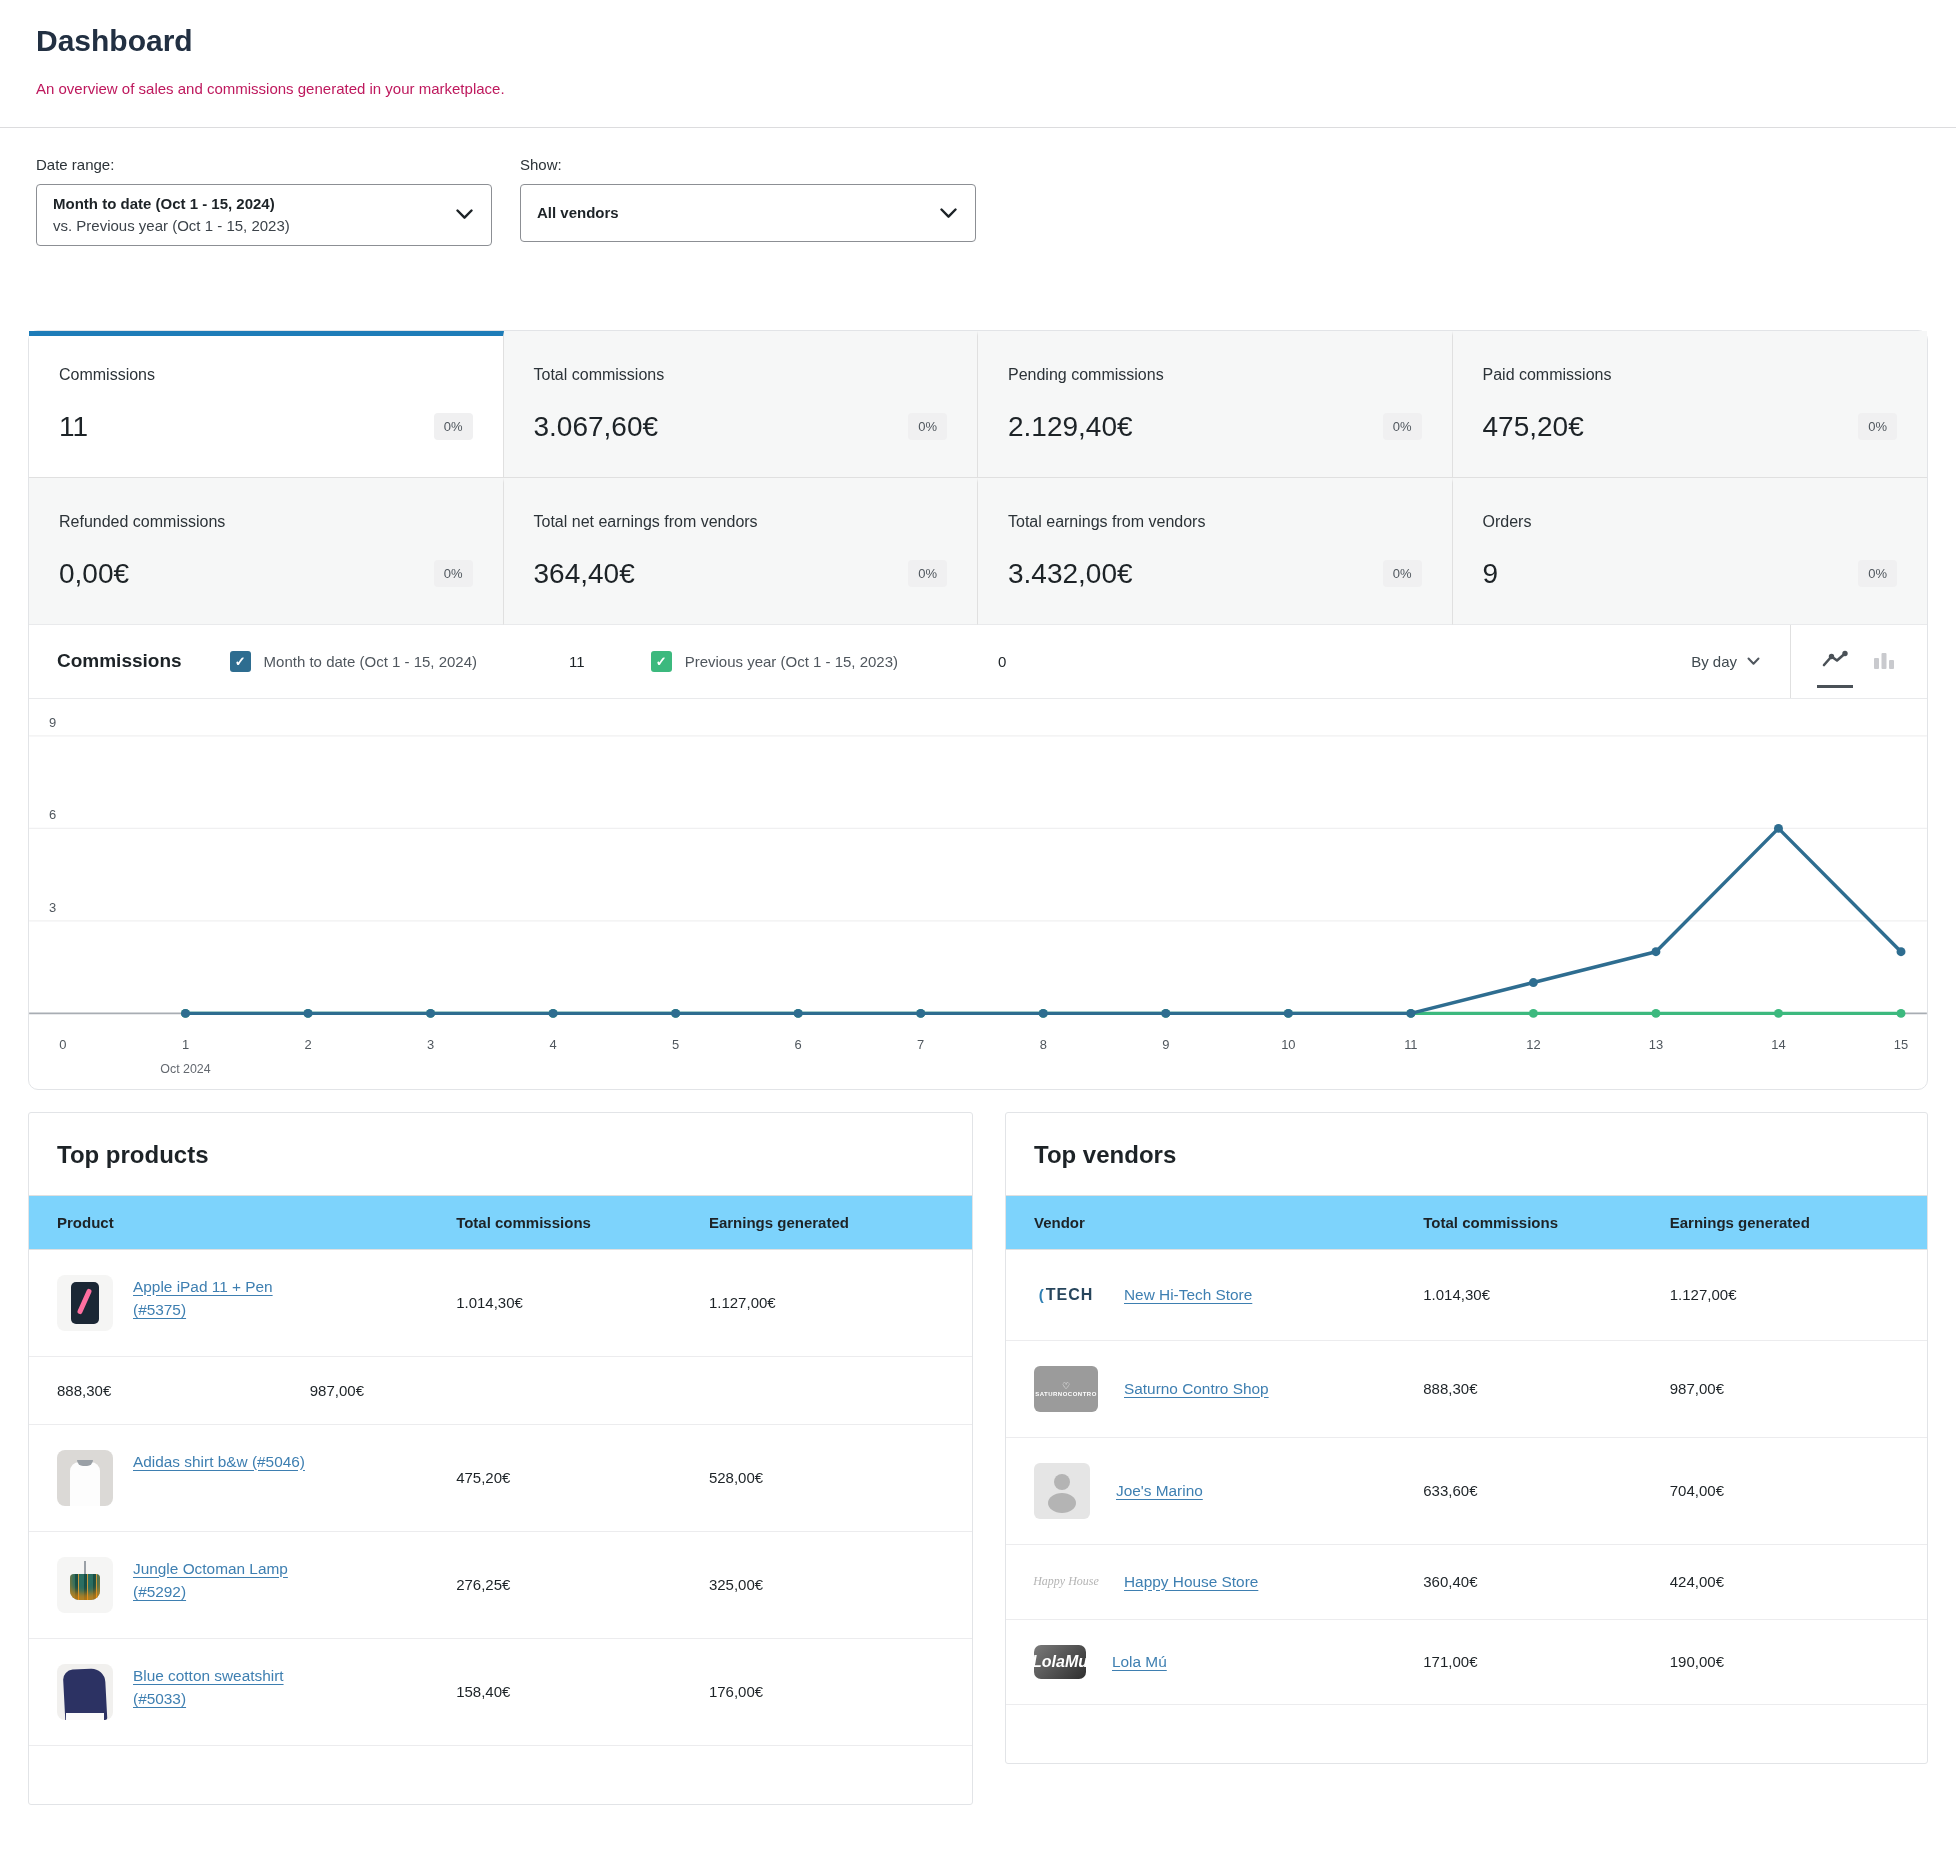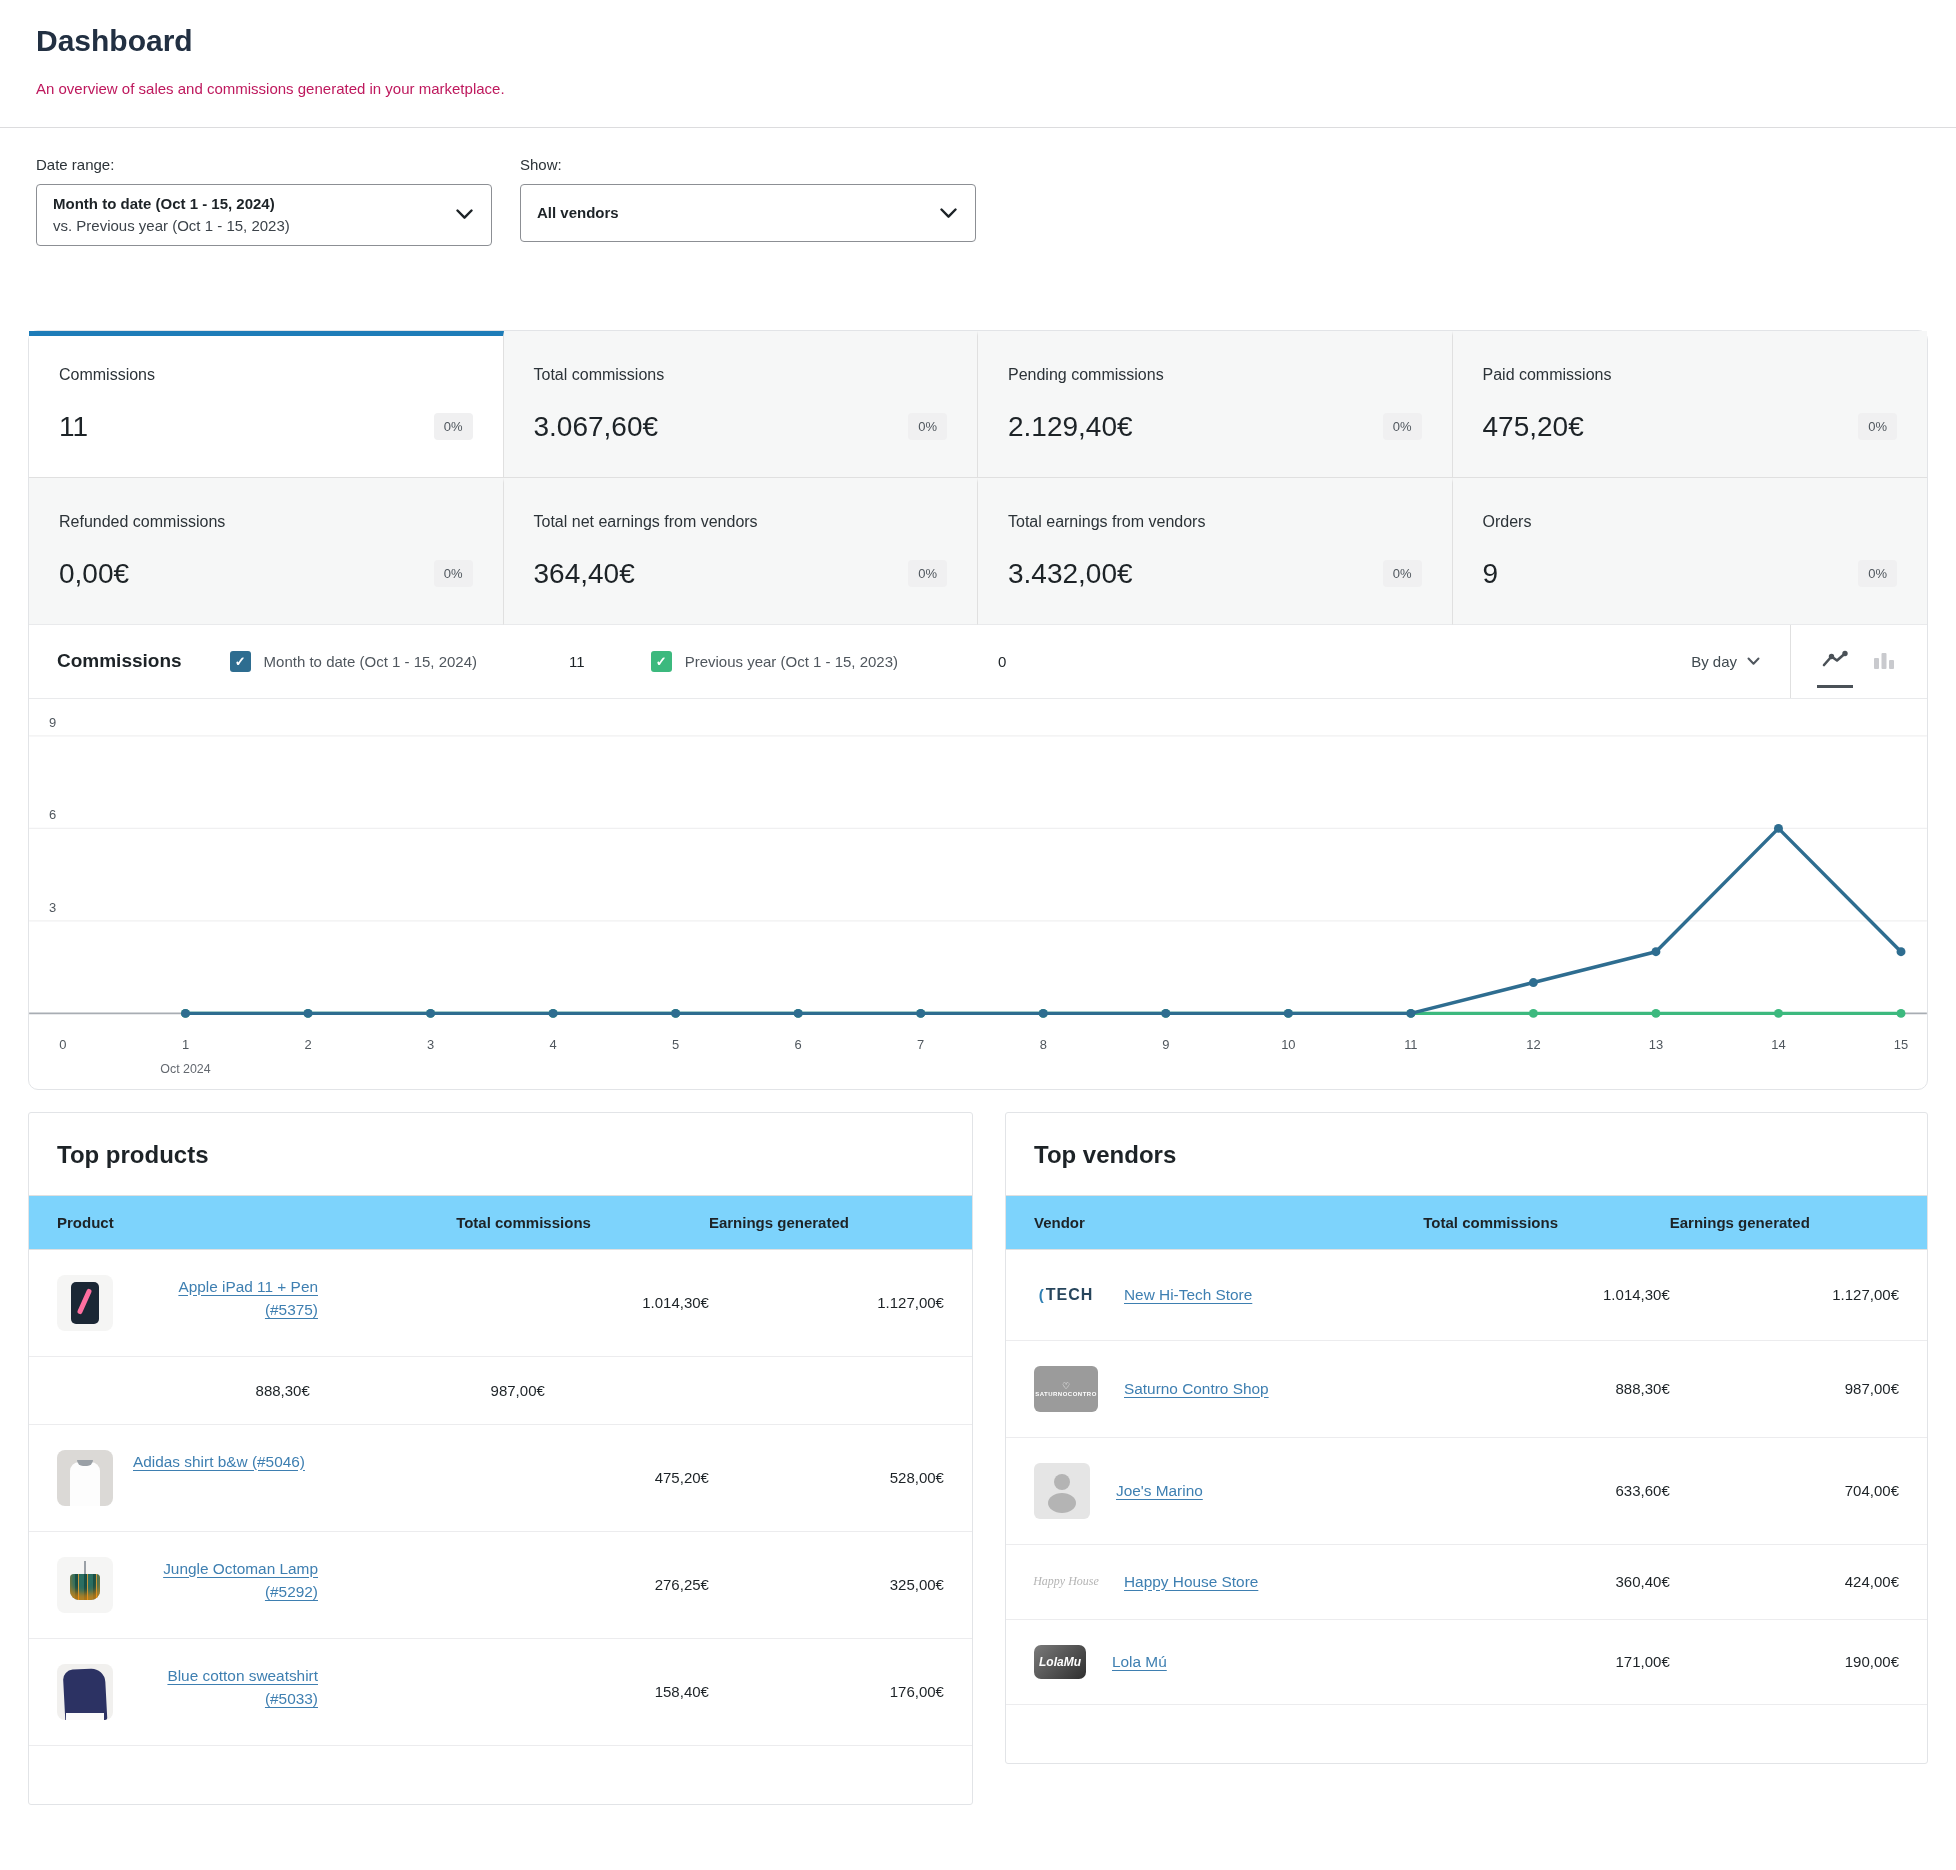--- a/index.html
+++ b/index.html
@@ -58,21 +58,21 @@
 
   
   .tables { display:flex; gap:32px; margin:22px 28px 24px; align-items:flex-start; }
   .table-card { border:1px solid #e2e4e7; border-radius:3px; background:#fff; }
   .table-card.products { width:945px; }
   .table-card.vendors { width:923px; }
   .card-title { font-size:24px; font-weight:700; padding:28px 28px 26px; }
   .thead { display:flex; background:#7dd3fc; border-top:1px solid #e0e0e0; border-bottom:1px solid #e0e0e0;
     padding:18px 28px; font-size:15px; font-weight:700; color:#1d2327; }
   .c1 { width:45%; } .c2 { width:28.5%; } .c3 { width:26.5%; }
-  .trow { display:flex; align-items:center; padding:25px 28px; border-bottom:1px solid #ececee;text-align:right; }
+  .trow { display:flex; align-items:center; padding:25px 28px; border-bottom:1px solid #ececee; }
   .trow .c2, .trow .c3 { font-size:15px; color:#1d2327; }
   .prod-cell { display:flex; align-items:flex-start; gap:20px; }
   .vend-cell { display:flex; align-items:center; gap:26px; }
   a.row-link { color:#3e7fb1; font-size:15.4px; line-height:1.55; text-decoration:underline; text-underline-offset:3px; }
   .prod-cell a.row-link { max-width:185px; display:inline-block; }
   .tfoot { height:58px; }
 
   
   .thumb { width:56px; height:56px; border-radius:8px; background:#f5f5f4; position:relative; overflow:hidden; flex:none; cursor:pointer; }
   .thumb::before, .thumb::after { content:""; position:absolute; }
@@ -95,21 +95,21 @@
   
   .vlogo { width:64px; display:flex; align-items:center; justify-content:center; flex:none; cursor:pointer; }
   .l-hitech { height:40px; font-size:16px; font-weight:700; letter-spacing:1px; color:#27455c; }
   .l-hitech::before { content:"("; color:#2e7fb3; font-weight:700; font-size:15px; margin-right:1px; }
   .l-saturno { width:64px; height:46px; background:#9b9b9b; border-radius:6px; flex-direction:column; color:#fff; }
   .l-saturno .glyph { font-size:9px; line-height:10px; }
   .l-saturno .logo-word { font-size:6px; font-weight:700; letter-spacing:0.5px; }
   .l-joes { width:56px; height:56px; background:#e5e5e5; border-radius:6px; }
   .l-happy { height:24px; font-family:"Liberation Serif", serif; font-style:italic; font-size:12px; color:#b5b5b5; white-space:nowrap; }
   .l-lola { width:52px; height:34px; background:linear-gradient(135deg,#7a7a7a,#2f2f2f); border-radius:7px;
-    color:#fff; font-size:12px; font-weight:700; font-style:italic; }
+    color:#fff; font-size:16px; font-weight:700; font-style:italic; }
 </style>
 </head>
 <body>
 
 <div class="page-head">
   <h1 class="page-title">Dashboard</h1>
   <div class="page-subtitle">An overview of sales and commissions generated in your marketplace.</div>
 </div>
 
 <div class="filters">

